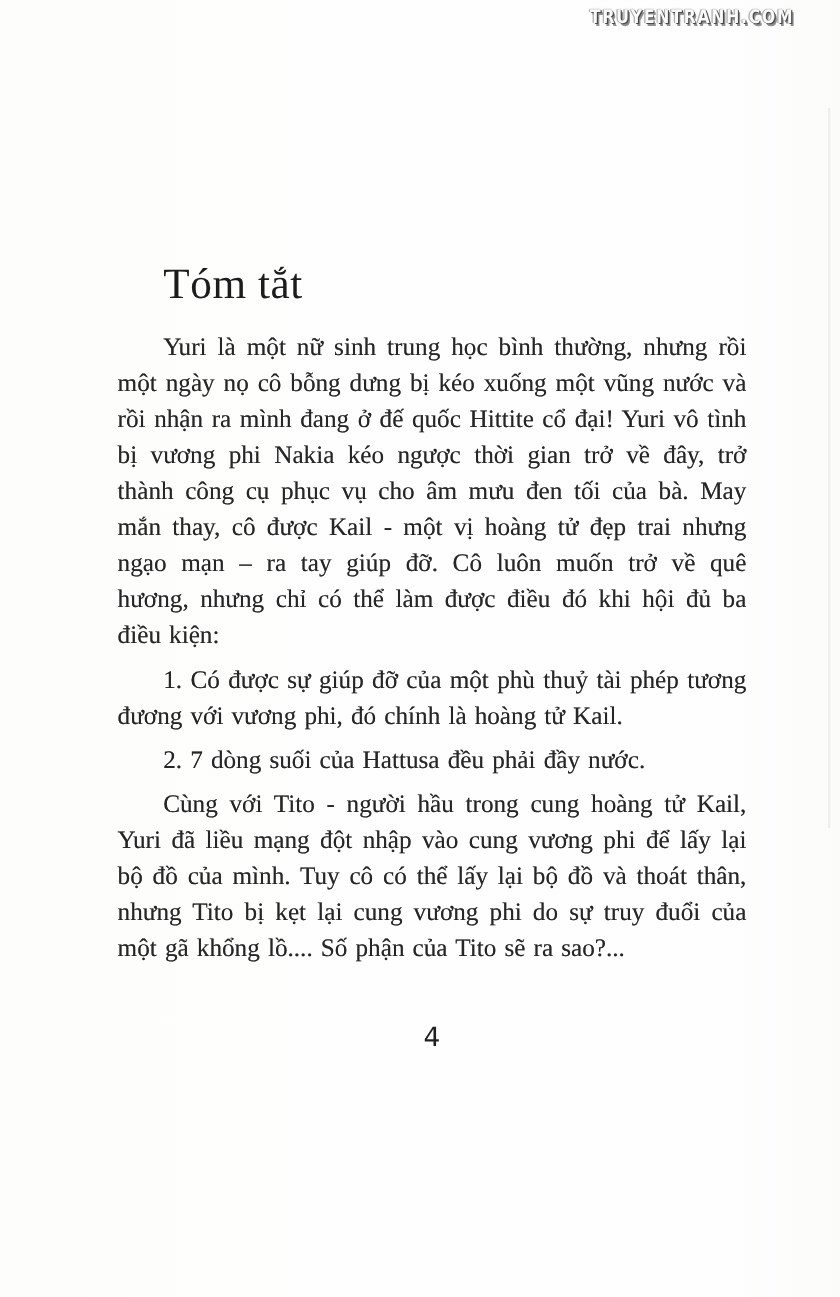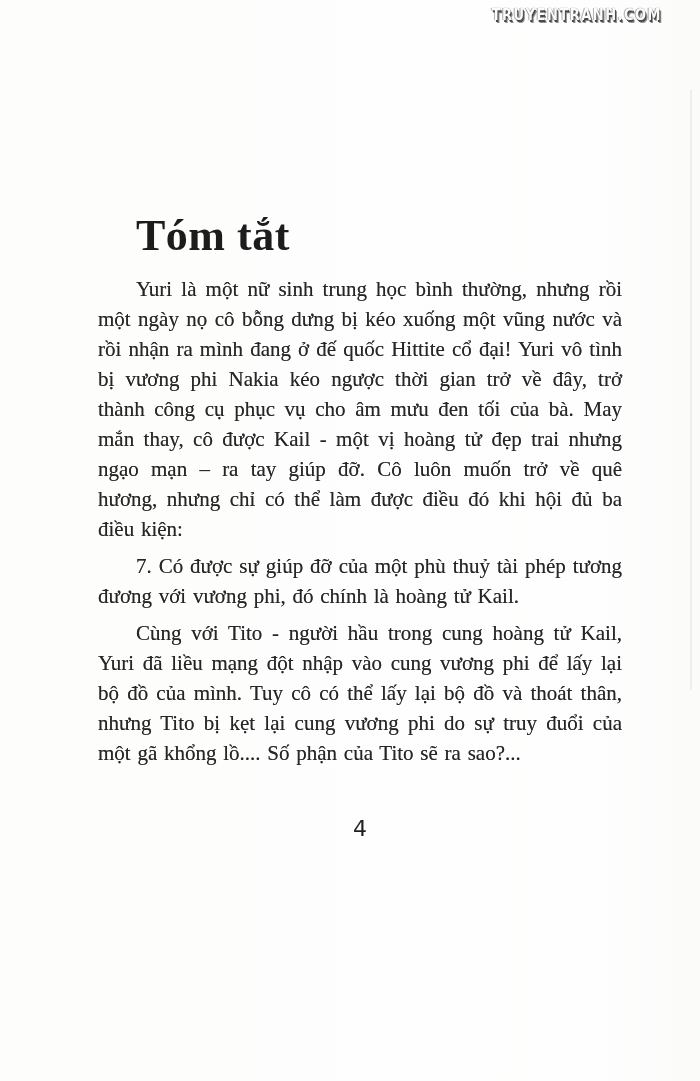--- a/index.html
+++ b/index.html
@@ -47,22 +47,22 @@
     transform-origin: top right;
   }
   .content {
     position: absolute;
     left: 98px;
     top: 214px;
     width: 524px;
     color: #232323;
   }
   .doc-title {
-    font-size: 44px;
-    font-weight: bold;
+    font-size: 36px;
+    font-weight: normal;
     color: #1c1c1c;
     margin: 0 0 16px 0;
     text-indent: 38px;
     line-height: 44px;
     letter-spacing: 0.5px;
   }
   .content p {
     margin: 0 0 7px 0;
     font-size: 21px;
     line-height: 30px;
@@ -86,21 +86,22 @@
 <div class="scan-page">
   <div class="watermark">TRUYENTRANH.COM</div>
 
   <div class="scan-edge"></div>
 
   <div class="content">
     <h1 class="doc-title">Tóm tắt</h1>
 
     <p>Yuri là một nữ sinh trung học bình thường, nhưng rồi một ngày nọ cô bỗng dưng bị kéo xuống một vũng nước và rồi nhận ra mình đang ở đế quốc Hittite cổ đại! Yuri vô tình bị vương phi Nakia kéo ngược thời gian trở về đây, trở thành công cụ phục vụ cho âm mưu đen tối của bà. May mắn thay, cô được Kail - một vị hoàng tử đẹp trai nhưng ngạo mạn – ra tay giúp đỡ. Cô luôn muốn trở về quê hương, nhưng chỉ có thể làm được điều đó khi hội đủ ba điều kiện:</p>
 
-    <p>7. Có được sự giúp đỡ của một phù thuỷ tài phép tương đương với vương phi, đó chính là hoàng tử Kail.</p>
+    <p>1. Có được sự giúp đỡ của một phù thuỷ tài phép tương đương với vương phi, đó chính là hoàng tử Kail.</p>
 
+    <p>2. 7 dòng suối của Hattusa đều phải đầy nước.</p>
 
 
     <p>Cùng với Tito - người hầu trong cung hoàng tử Kail, Yuri đã liều mạng đột nhập vào cung vương phi để lấy lại bộ đồ của mình. Tuy cô có thể lấy lại bộ đồ và thoát thân, nhưng Tito bị kẹt lại cung vương phi do sự truy đuổi của một gã khổng lồ.... Số phận của Tito sẽ ra sao?...</p>
 
     <div class="page-number">4</div>
   </div>
 </div>
 
 </body></html>

